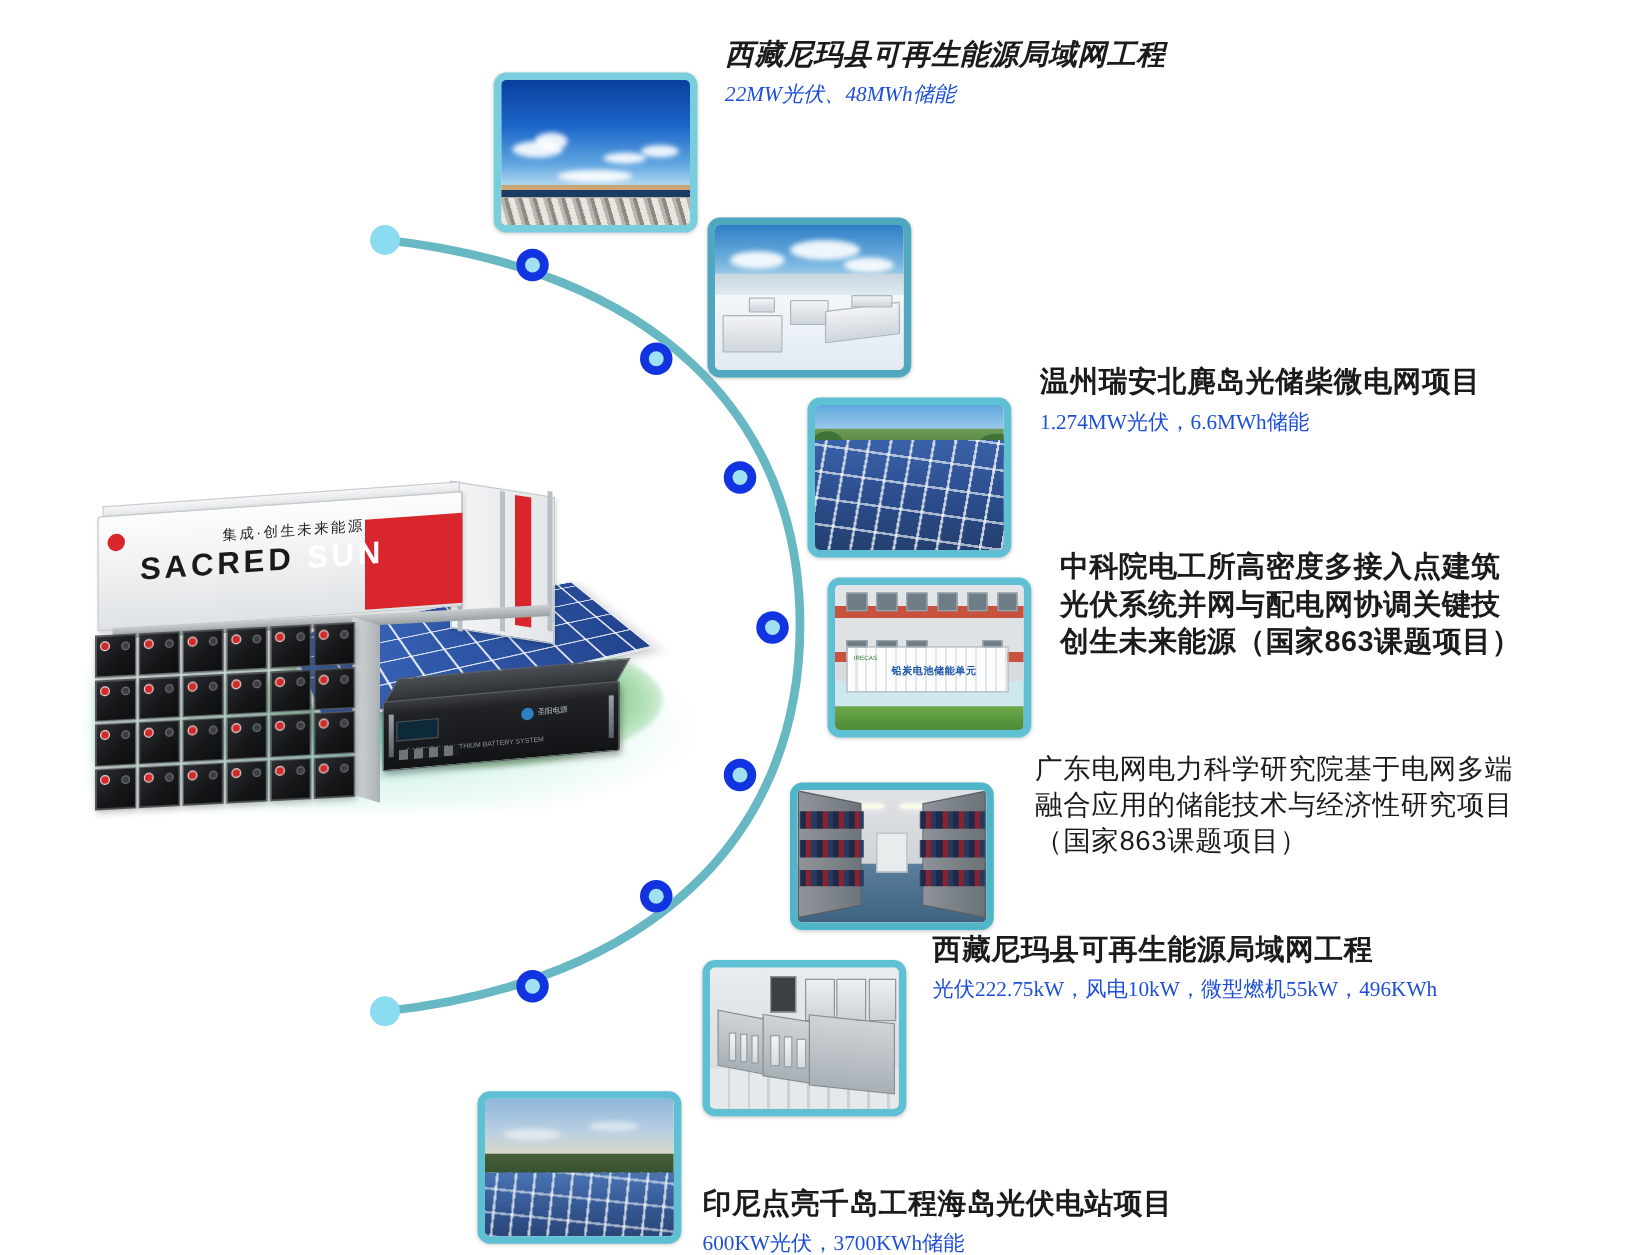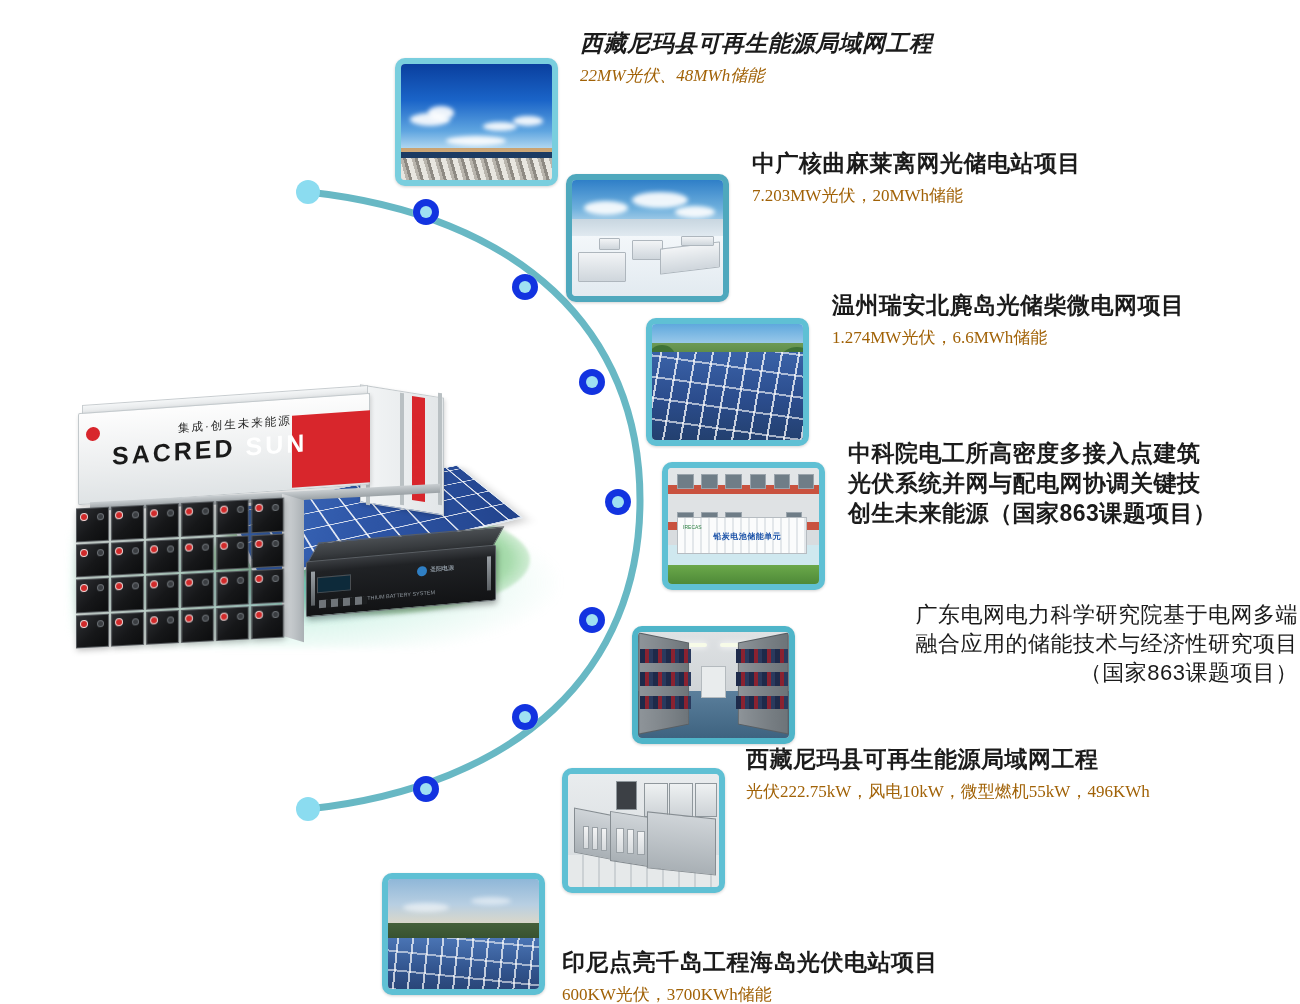--- a/index.html
+++ b/index.html
@@ -46,27 +46,27 @@
   
   .entry { position: absolute; }
   .entry .title {
     font-weight: bold;
     font-size: 23px;
     line-height: 30px;
     color: #1b1b1b;
     letter-spacing: 0.5px;
     white-space: pre-line;
   }
-  .entry .title.regular { font-weight: normal; font-size: 22px; line-height: 29px; text-align: right; }
+  .entry .title.regular { font-weight: normal; font-size: 22px; line-height: 29px; }
   .entry .sub {
     margin-top: 6px;
     font-family: "Liberation Serif", "DejaVu Serif", serif;
     font-size: 17px;
     line-height: 23px;
-    color: #a16207;
+    color: #1d4ed8;
   }
 
   
   #hero { position: absolute; left: 60px; top: 385px; width: 520px; height: 265px; }
 
   .hero-glow {
     position: absolute; left: 10px; top: 118px; width: 490px; height: 145px;
     background: radial-gradient(ellipse at 42% 55%, rgba(120,220,175,0.55) 0%, rgba(150,228,200,0.30) 40%, rgba(255,255,255,0) 72%);
     filter: blur(3px);
   }
@@ -415,24 +415,20 @@
       <div class="cloud" style="left:40%; top:10%; width:56px; height:16px;"></div>
       <div class="cloud" style="left:68%; top:22%; width:40px; height:12px;"></div>
       <div class="snow-mtn"></div>
       <div class="snow-ground"></div>
       <div class="cntr" style="left:4%;  top:62%; width:32%; height:26%;"></div>
       <div class="cntr" style="left:40%; top:52%; width:20%; height:17%;"></div>
       <div class="cntr" style="left:58%; top:56%; width:40%; height:22%; transform:skewY(-7deg);"></div>
       <div class="cntr" style="left:18%; top:50%; width:14%; height:10%;"></div>
       <div class="cntr" style="left:72%; top:48%; width:22%; height:9%;"></div>
     </div>
-  </div>
-  <div class="entry" style="left:752px; top:148px; width:540px;">
-    <div class="title">中广核曲麻莱离网光储电站项目</div>
-    <div class="sub">7.203MW光伏，20MWh储能</div>
   </div>
 
   <div class="thumb" style="left:646px; top:290px; width:163px; height:128px; border-color:#5fc0d4;">
     <div class="pic">
       <div class="pv-sky"></div>
       <div class="pv-hill"></div>
       <div class="pv-tree" style="left:-2%; top:18%; width:26px; height:22px;"></div>
       <div class="pv-tree" style="left:86%; top:20%; width:30px; height:20px;"></div>
       <div class="pv-field"></div>
     </div>

